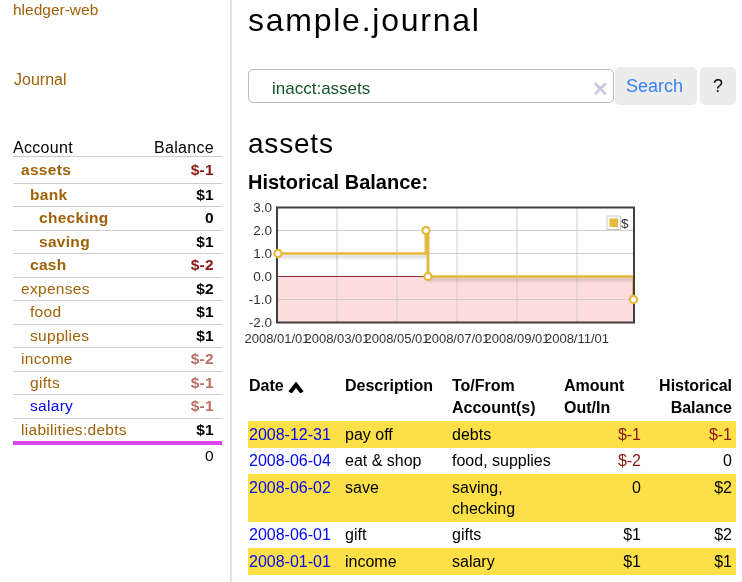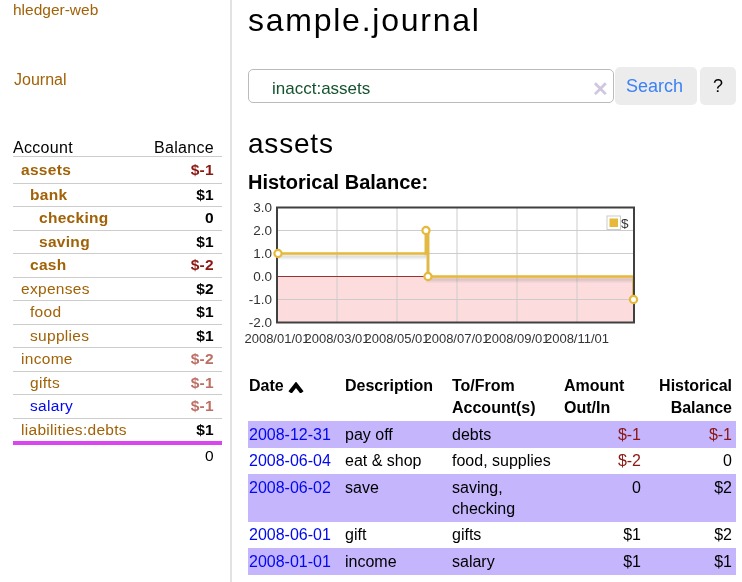--- a/index.html
+++ b/index.html
@@ -28,21 +28,21 @@
 .d3 { padding-left:26px !important; }
 
 
 #reg { position:absolute; left:248px; top:370px; width:488px; border-collapse:collapse; font-size:16px; table-layout:fixed; }
 #reg th { font-weight:bold; text-align:left; vertical-align:top; padding:4.5px 0 1.5px 1px; line-height:22.5px; }
 #reg th.r { text-align:left; padding-right:0; }
 #reg th.rb { text-align:right; padding-right:4px;margin-top:48px; }
 #reg td { padding:2.5px 0 3px 1px; line-height:21px; vertical-align:top; }
 #reg td.r { text-align:right; padding-right:0; }
 #reg td.rb { text-align:right; padding-right:4px; }
-#reg tr.g { background:#c4b5fd; }
+#reg tr.g { background:#fde047; }
 </style>
 </head>
 <body>
 
 <a class="abs pu" style="left:13px; top:0.5px; font-size:15.5px;">hledger-web</a>
 <a class="abs pu" style="left:14px; top:70.5px; font-size:16px;">Journal</a>
 
 <table id="acct">
  <tbody>
       <tr class="hd" style="border-bottom:1px solid #ccc;">

